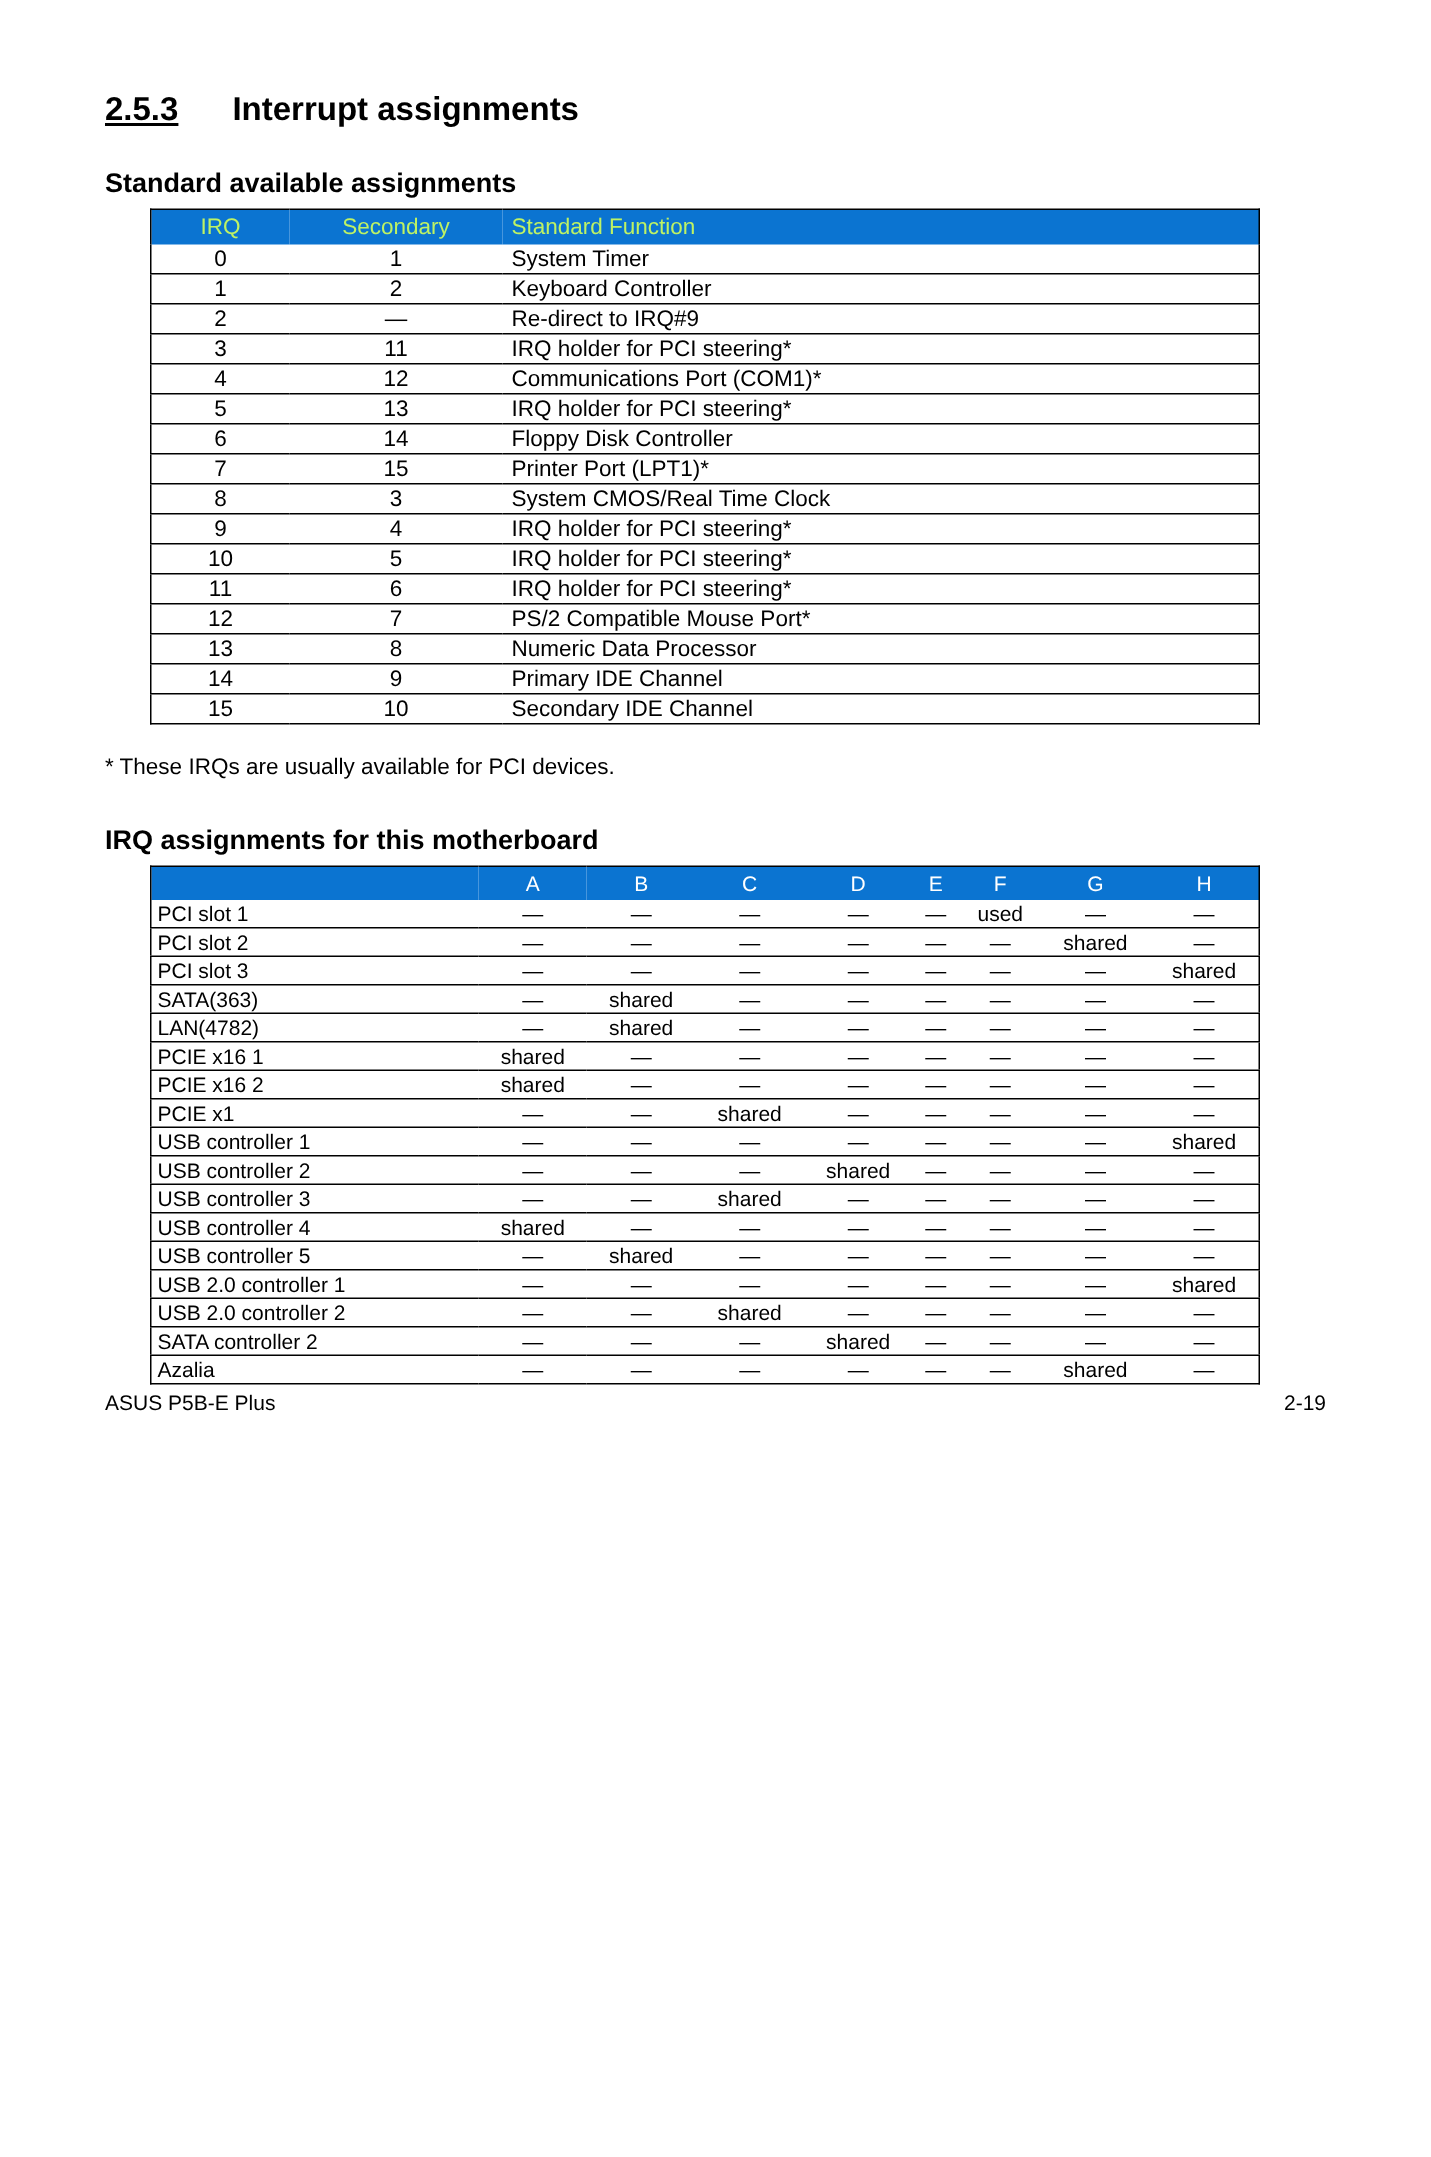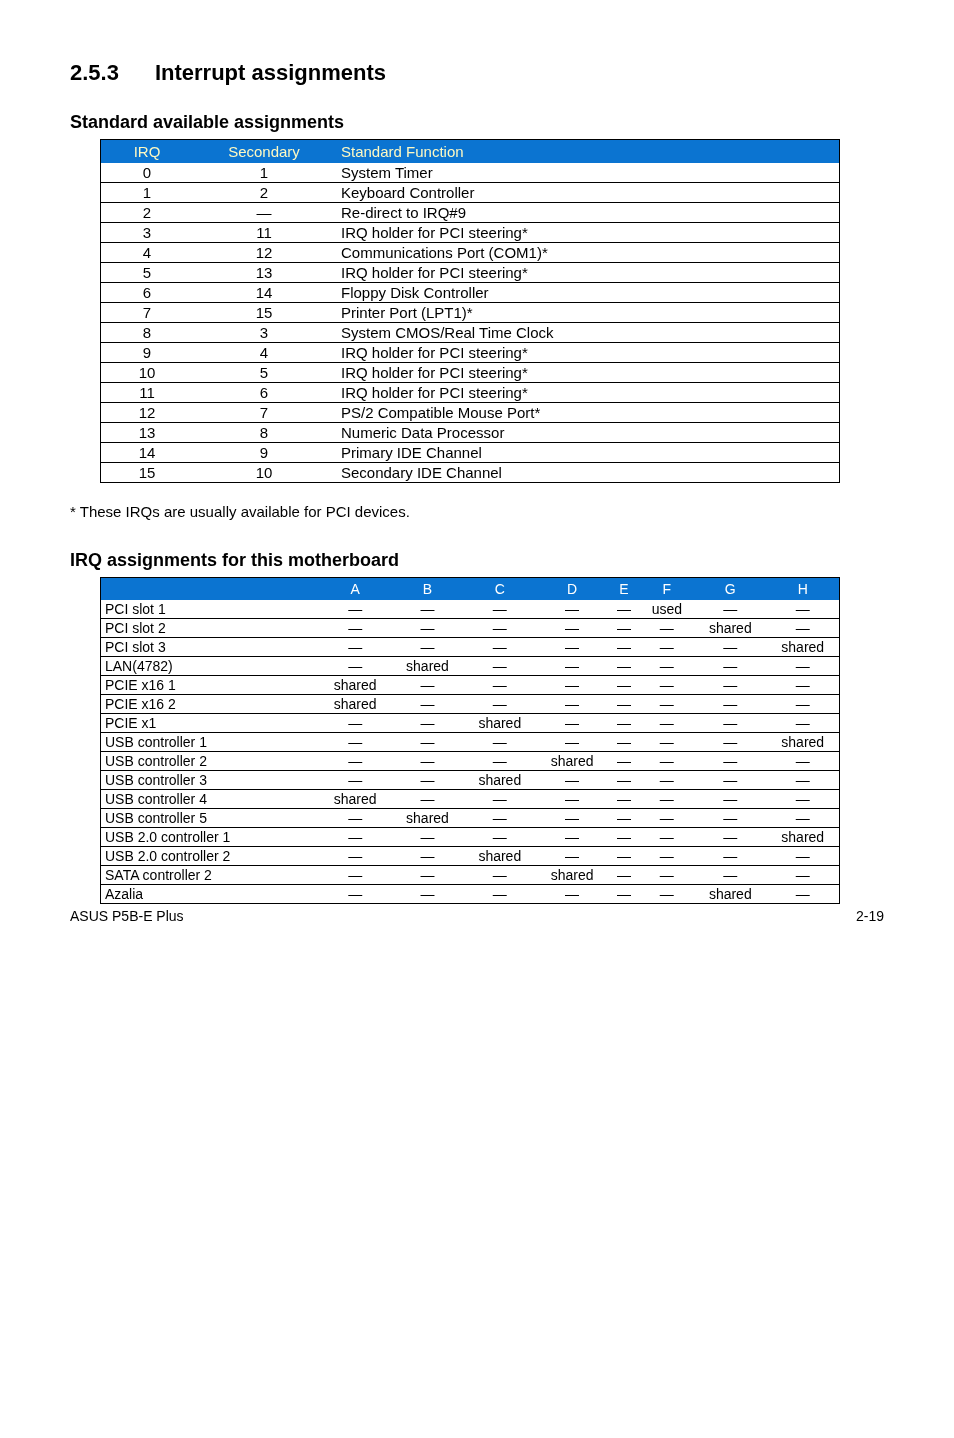--- a/index.html
+++ b/index.html
@@ -11,39 +11,40 @@
     width: 954px;
     box-sizing: border-box;
   }
   .section-title {
     font-size: 22px;
     font-weight: bold;
     margin-bottom: 26px;
   }
   .section-title .num {
     margin-right: 36px;
+    text-decoration: underline;
   }
   .sub-title {
     font-size: 18px;
     font-weight: bold;
     margin: 10px 0 6px 0;
   }
   table {
     border-collapse: collapse;
     width: 100%;
     font-size: 15px;
   }
   .tbl1 {
     margin: 0 auto 20px 30px;
     width: 740px;
     border: 1px solid #000;
   }
   .tbl1 th {
     background: #0b74d1;
-    color: #fef9c3;
+    color: #bef264;
     font-weight: normal;
     text-align: left;
     padding: 3px 6px;
     border: none;
   }
   .tbl1 th.irq { width: 80px; text-align: center; }
   .tbl1 th.priority { width: 130px; text-align: center; }
   .tbl1 td {
     border-bottom: 1px solid #000;
     padding: 1px 6px;
@@ -234,20 +235,31 @@
         <td>—</td>
         <td>—</td>
         <td>—</td>
         <td>—</td>
         <td>—</td>
         <td>—</td>
         <td>—</td>
         <td>shared</td>
       </tr>
       <tr>
+        <td class="name">SATA(363)</td>
+        <td>—</td>
+        <td>shared</td>
+        <td>—</td>
+        <td>—</td>
+        <td>—</td>
+        <td>—</td>
+        <td>—</td>
+        <td>—</td>
+      </tr>
+      <tr>
         <td class="name">LAN(4782)</td>
         <td>—</td>
         <td>shared</td>
         <td>—</td>
         <td>—</td>
         <td>—</td>
         <td>—</td>
         <td>—</td>
         <td>—</td>
       </tr>

